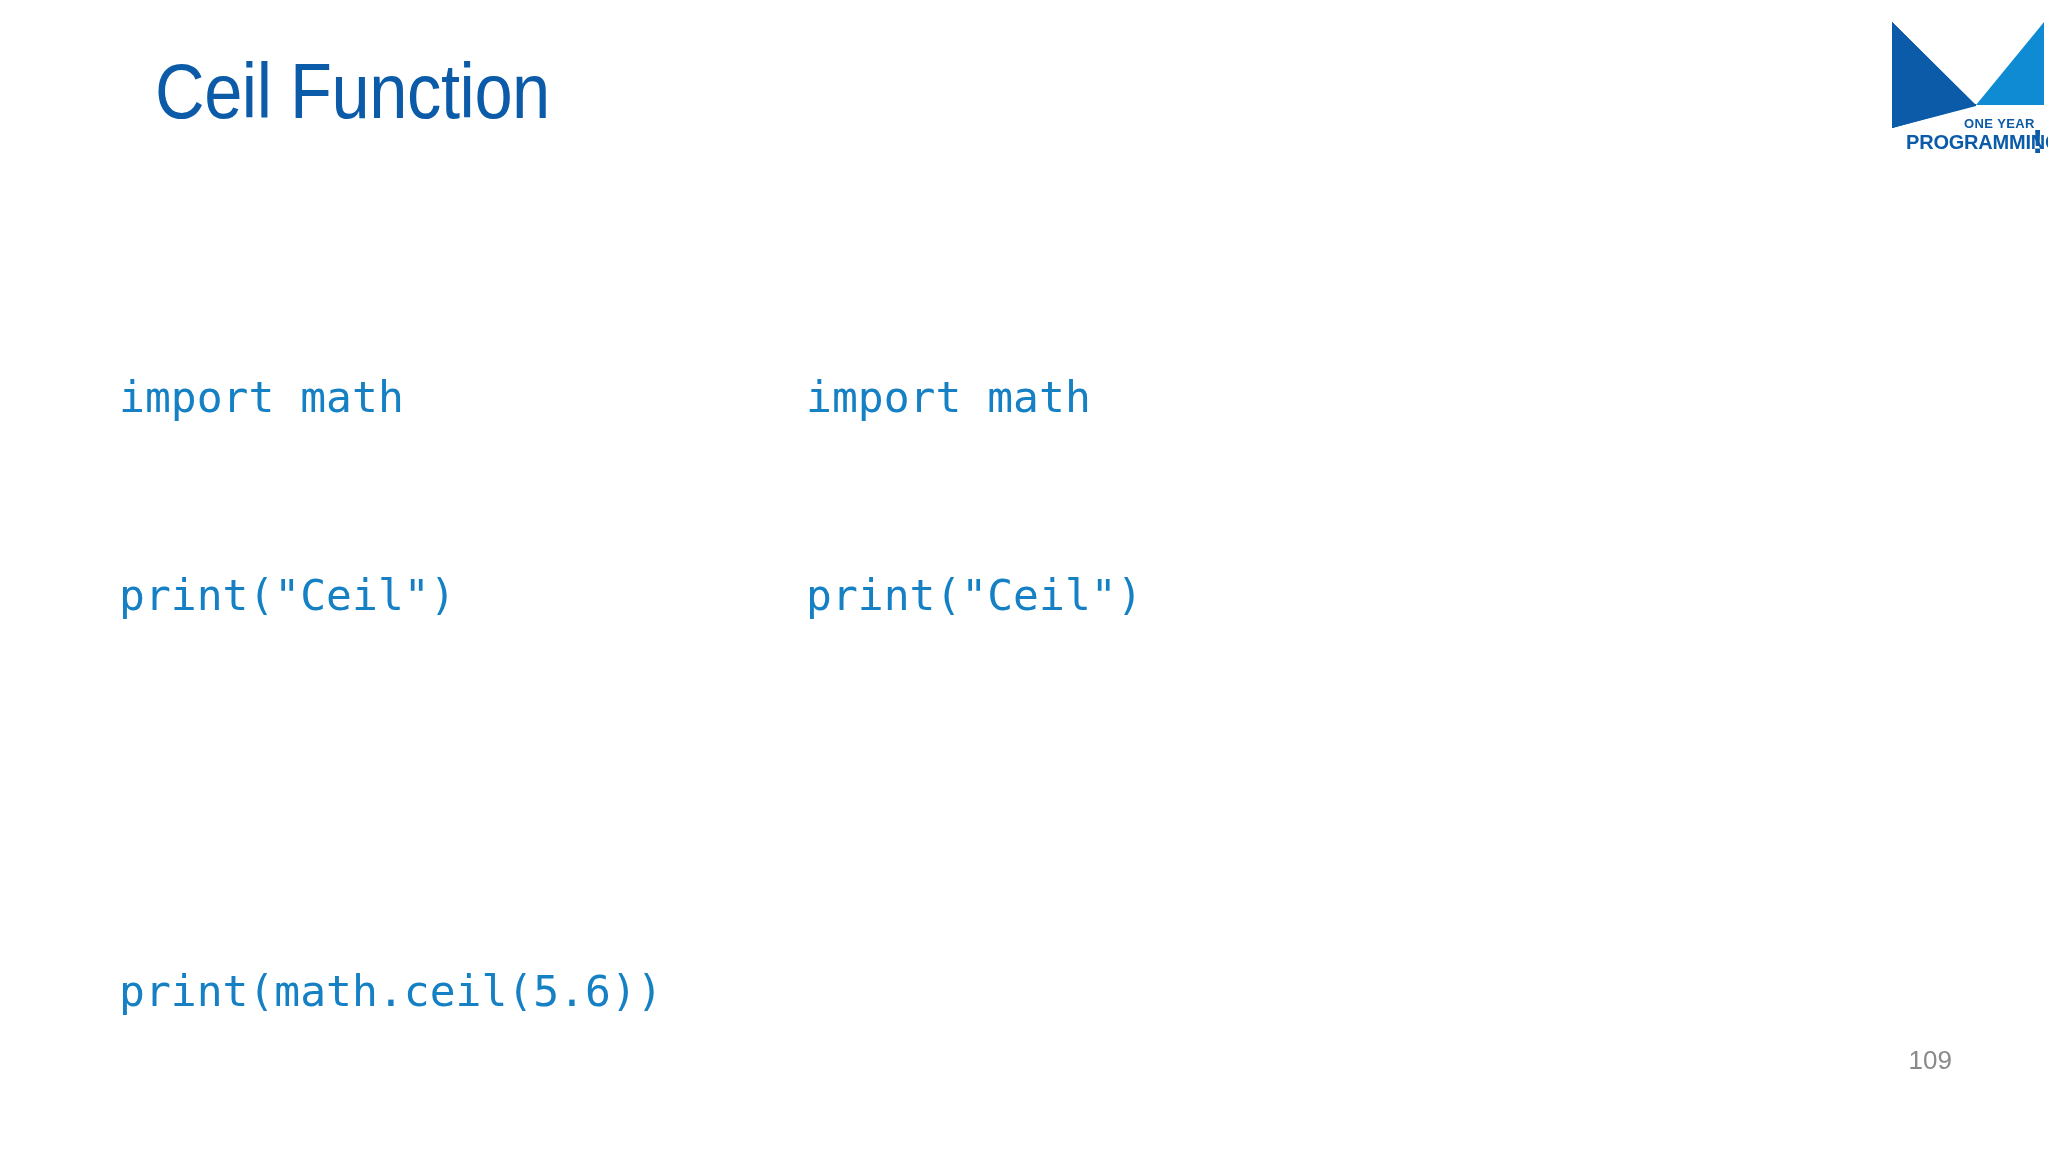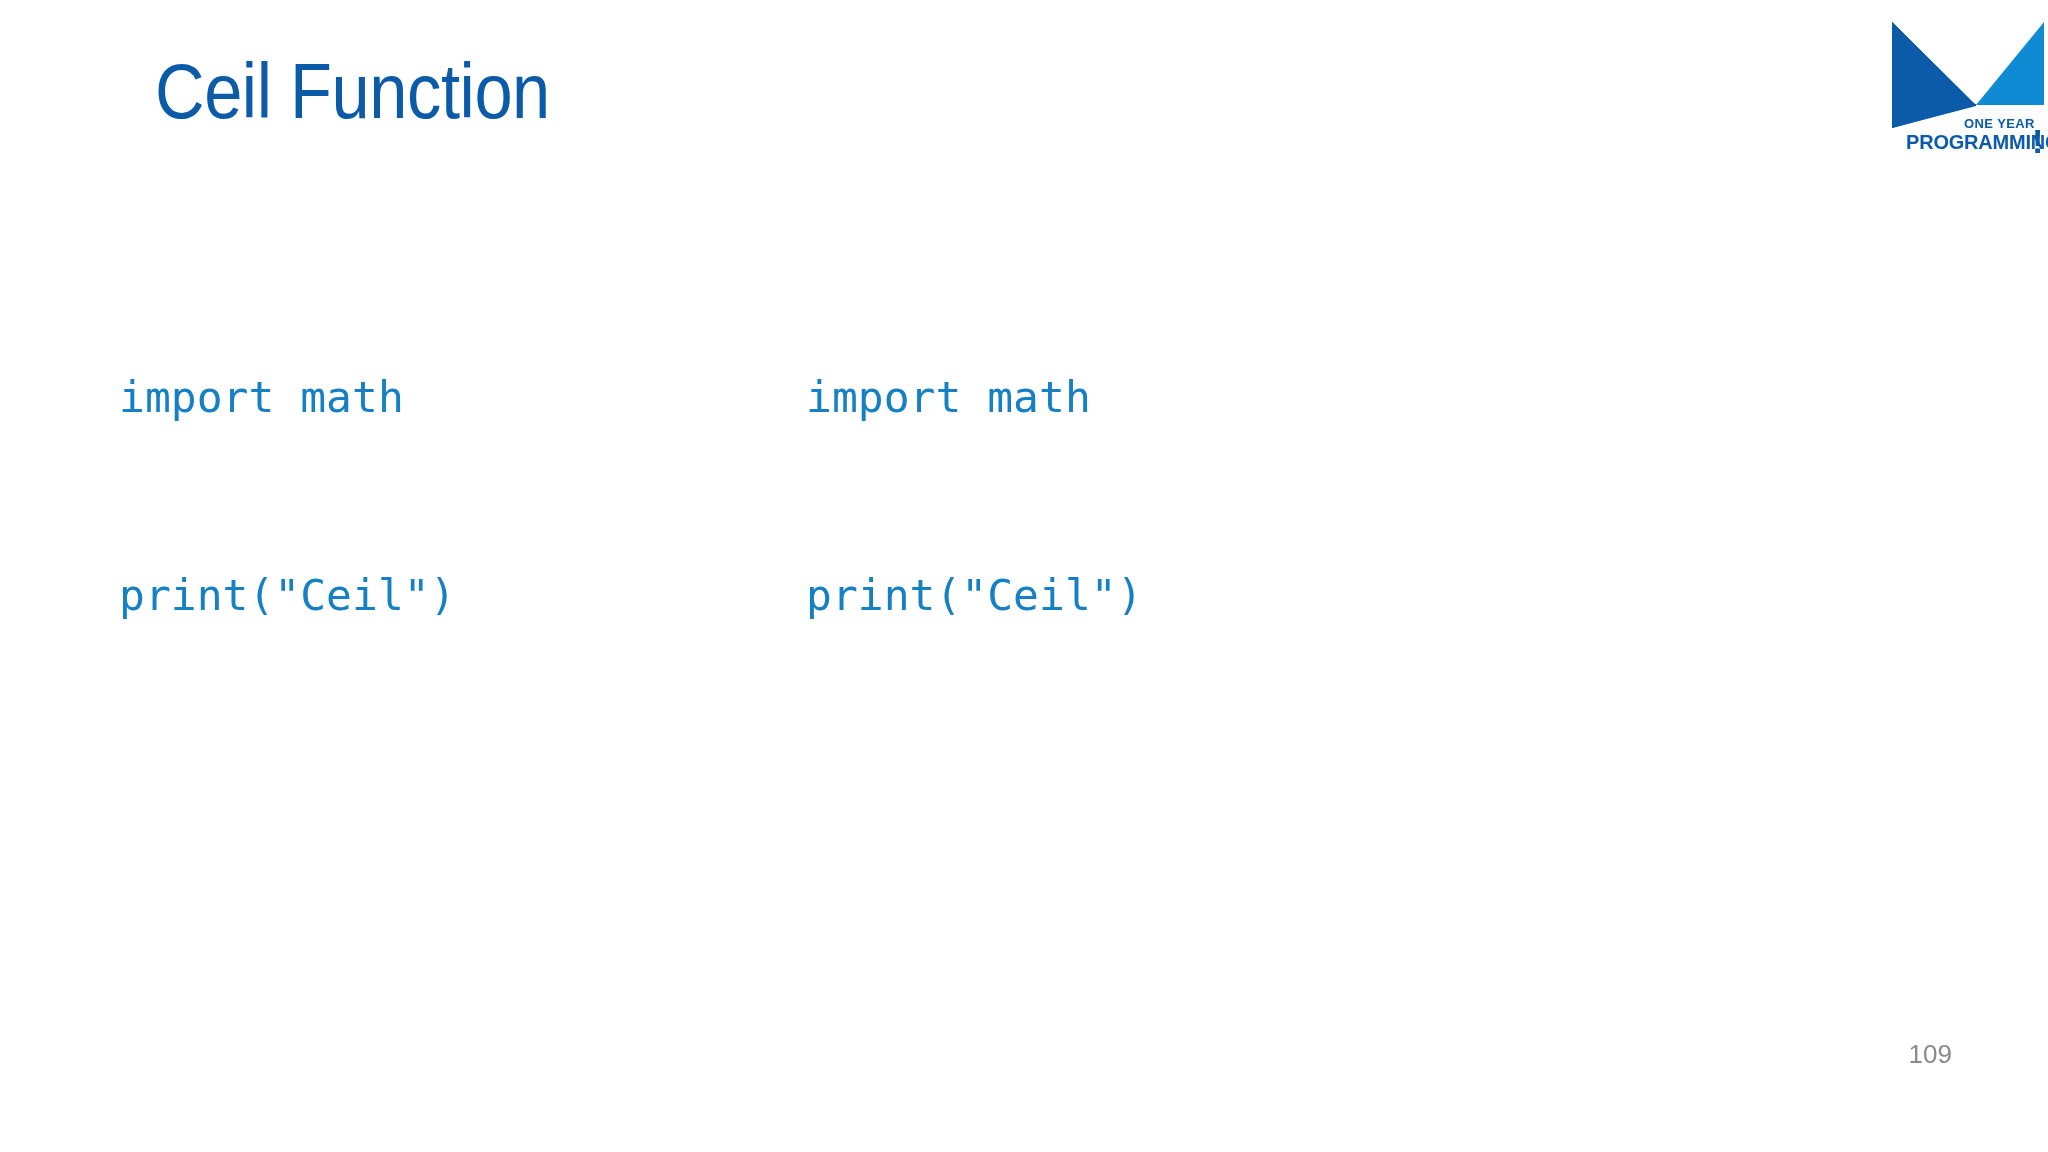--- a/index.html
+++ b/index.html
@@ -69,21 +69,21 @@
   }
   .code-col.left  { left: 119px; top: 232px; }
   .code-col.right { left: 806px; top: 232px; }
   .code-line { display: block; height: 66px; }
   .code-line.blank { color: transparent; }
 
   
   .page-number {
     position: absolute;
     right: 96px;
-    bottom: 82px;
+    bottom: 76px;
     font-family: "Liberation Sans", sans-serif;
     font-size: 26px;
     color: #8a8a8a;
   }
 </style>
 </head>
 <body>
 
 <div class="slide">
 
@@ -100,20 +100,21 @@
       <text x="64" y="20" font-family="Liberation Sans, sans-serif" font-size="13" font-weight="bold" fill="#0b5ba8" letter-spacing="0.4">ONE YEAR</text>
       <text x="6" y="41" font-family="Liberation Sans, sans-serif" font-size="20" font-weight="bold" fill="#0b5ba8" letter-spacing="-0.2">PROGRAMMING</text>
       <text x="132" y="45" font-family="Liberation Sans, sans-serif" font-size="34" font-weight="bold" fill="#0b5ba8">!</text>
     </svg>
   </div>
 
   <div class="code-col left">
     <span class="code-line">import math</span>
     <span class="code-line">print("Ceil")</span>
     <span class="code-line blank"></span>
+    <span class="code-line">print(math.ceil(5.6))</span>
     
     
     
   </div>
 
   <div class="code-col right">
     <span class="code-line">import math</span>
     <span class="code-line">print("Ceil")</span>
     <span class="code-line blank"></span>
     

